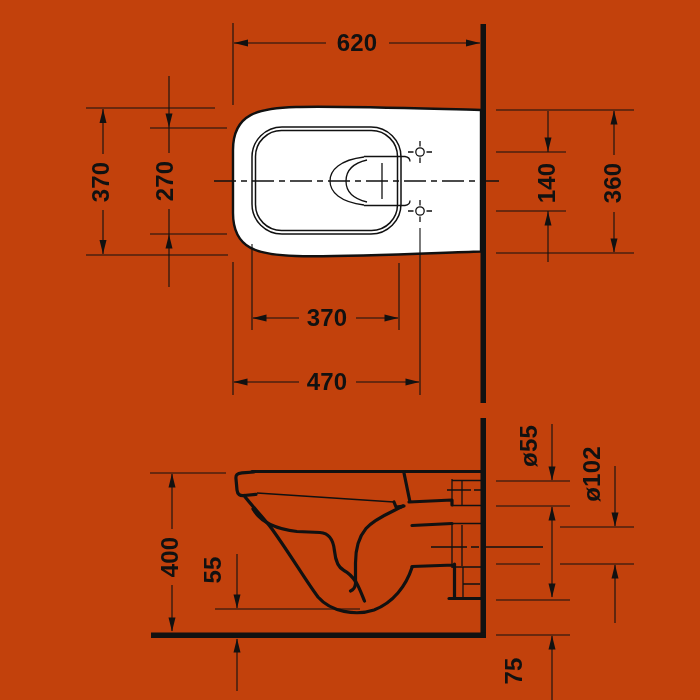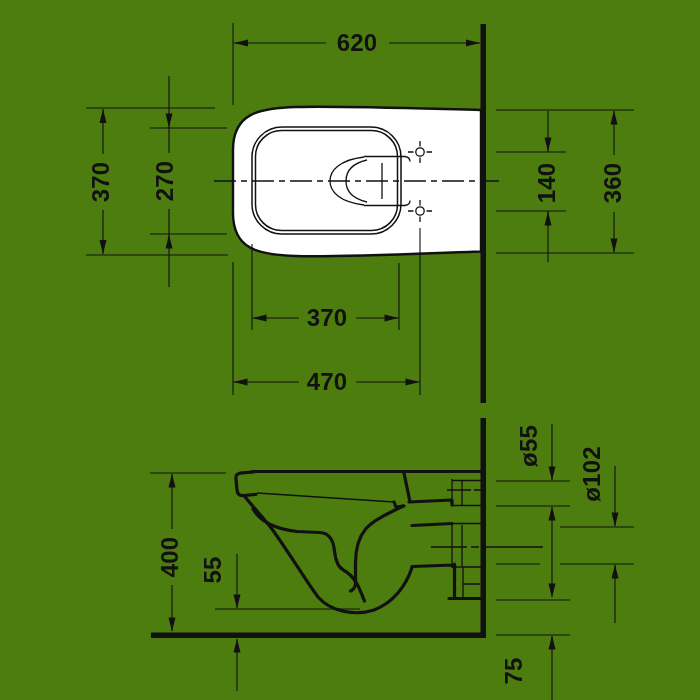--- a/index.html
+++ b/index.html
@@ -1,16 +1,16 @@
 <!DOCTYPE html>
 <html><head>
 <meta charset="utf-8">
 <style>
   html,body{margin:0;padding:0;background:#ffffff;}
-  .stage{width:700px;height:700px;position:relative;background:#4d7c0f;overflow:hidden;}
+  .stage{width:700px;height:700px;position:relative;background:#c2410c;overflow:hidden;}
   svg{display:block;}
   svg text{
     font-family:"Liberation Sans","DejaVu Sans",sans-serif;
     font-weight:bold;
     font-size:24px;
     fill:#111;
     letter-spacing:0.2px;
   }
   .thick{stroke:#111;stroke-width:3.2;fill:none;stroke-linecap:round;stroke-linejoin:round;}
   .medfill{stroke:#111;stroke-width:2.4;fill:#fff;stroke-linejoin:round;}

